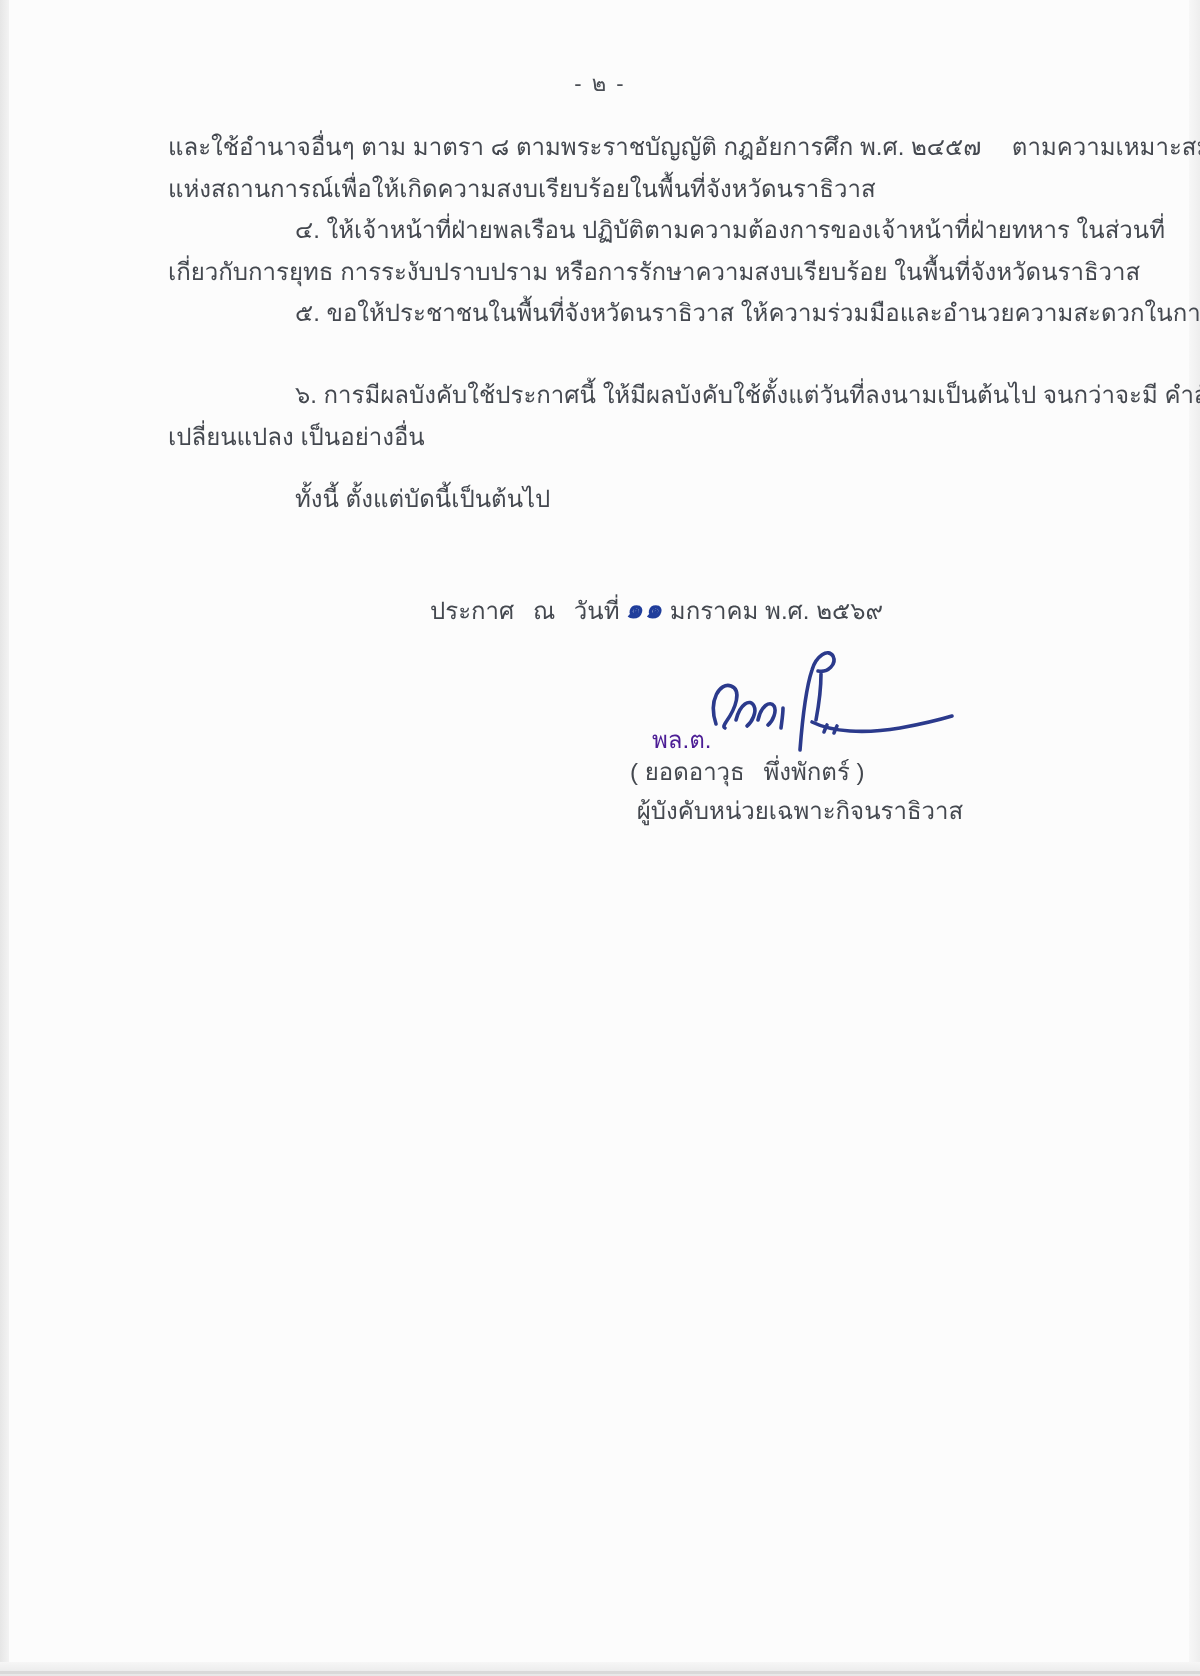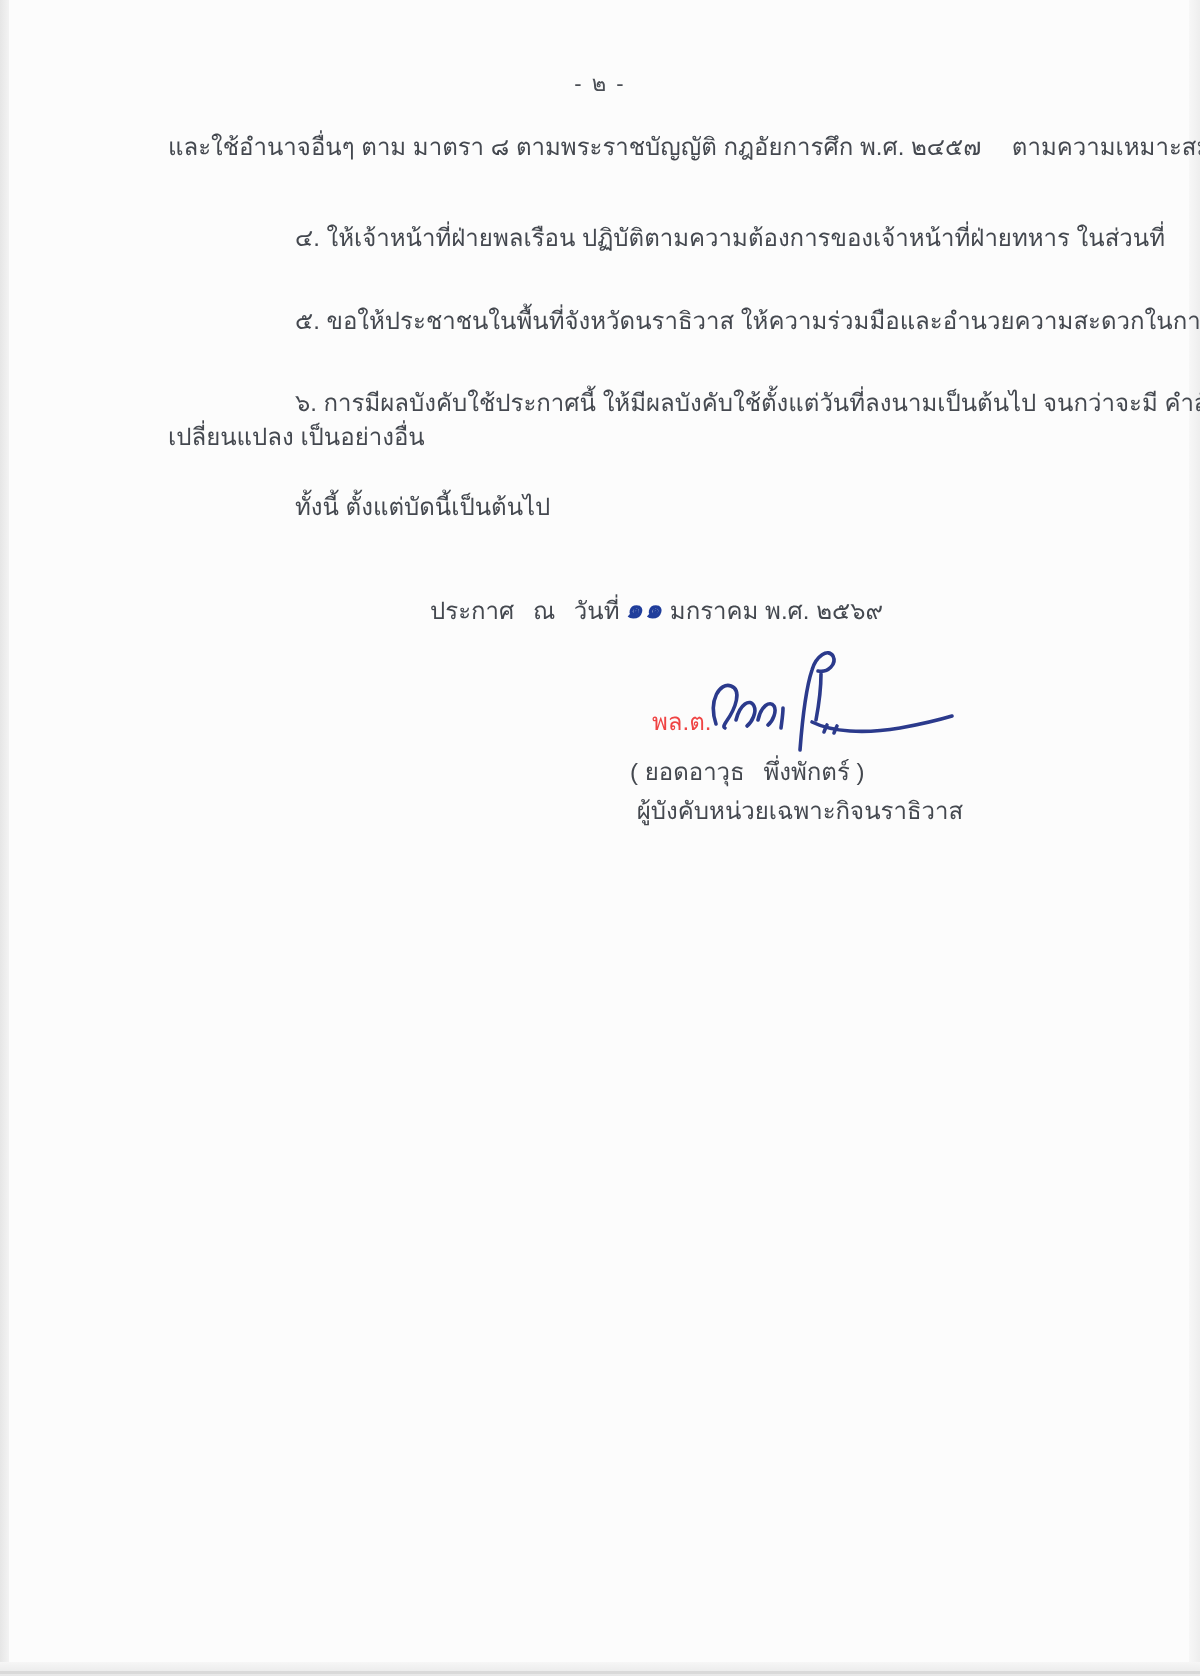--- a/index.html
+++ b/index.html
@@ -24,34 +24,34 @@
 
   .pageno{
     position:absolute;left:0;right:0;top:66px;
     text-align:center;font-size:22px;letter-spacing:2px;color:#4a4e55;
   }
   .line{
     position:absolute;left:168px;width:880px;
     font-size:24px;line-height:34px;white-space:nowrap;
     color:#44484f;
   }
-  .indent{left:295px;margin-top:8px;}
+  .indent{left:295px;}
   .date-line{
     position:absolute;left:430px;top:588px;
     font-size:24px;color:#44484f;white-space:nowrap;
   }
   .day-ink{
     color:#1f3d9b;font-weight:700;font-style:italic;
     font-size:27px;padding:0 6px;position:relative;top:-1px;
     letter-spacing:2px;
     margin-top:36px;
   }
   .rank{
-    position:absolute;left:652px;top:702px;
-    font-size:24px;color:#ef4444;white-space:nowrap;
+    position:absolute;left:652px;top:720px;
+    font-size:24px;color:#4c1d95;white-space:nowrap;
   }
   .sig-svg{
     position:absolute;left:700px;top:640px;width:260px;height:130px;
   }
   .sig-name{
     position:absolute;left:630px;top:752px;width:340px;
     text-align:left;font-size:24px;color:#44484f;white-space:nowrap;
   }
   .sig-pos{
     position:absolute;left:630px;top:791px;width:340px;
@@ -64,22 +64,24 @@
 <div class="page">
 
   <div class="edge-left"></div>
   <div class="edge-right"></div>
   <div class="edge-bottom"></div>
   <div class="edge-bottom-line"></div>
 
   <div class="pageno">- ๒ -</div>
 
   <div class="line" style="top:130px">และใช้อำนาจอื่นๆ ตาม มาตรา ๘ ตามพระราชบัญญัติ กฎอัยการศึก พ.ศ. ๒๔๕๗  ตามความเหมาะสม</div>
+  <div class="line" style="top:172px">แห่งสถานการณ์เพื่อให้เกิดความสงบเรียบร้อยในพื้นที่จังหวัดนราธิวาส</div>
 
   <div class="line indent" style="top:213px">๔. ให้เจ้าหน้าที่ฝ่ายพลเรือน ปฏิบัติตามความต้องการของเจ้าหน้าที่ฝ่ายทหาร ในส่วนที่</div>
+  <div class="line" style="top:255px">เกี่ยวกับการยุทธ การระงับปราบปราม หรือการรักษาความสงบเรียบร้อย ในพื้นที่จังหวัดนราธิวาส</div>
 
   <div class="line indent" style="top:296px">๕. ขอให้ประชาชนในพื้นที่จังหวัดนราธิวาส ให้ความร่วมมือและอำนวยความสะดวกในการ</div>
 
   <div class="line indent" style="top:378px">๖. การมีผลบังคับใช้ประกาศนี้ ให้มีผลบังคับใช้ตั้งแต่วันที่ลงนามเป็นต้นไป จนกว่าจะมี คำสั่ง</div>
   <div class="line" style="top:420px">เปลี่ยนแปลง เป็นอย่างอื่น</div>
 
   <div class="line indent" style="top:482px">ทั้งนี้ ตั้งแต่บัดนี้เป็นต้นไป</div>
 
   <div class="date-line">
     <span>ประกาศ  ณ  วันที่</span><span class="day-ink">๑๑</span><span>มกราคม พ.ศ. ๒๕๖๙</span>

